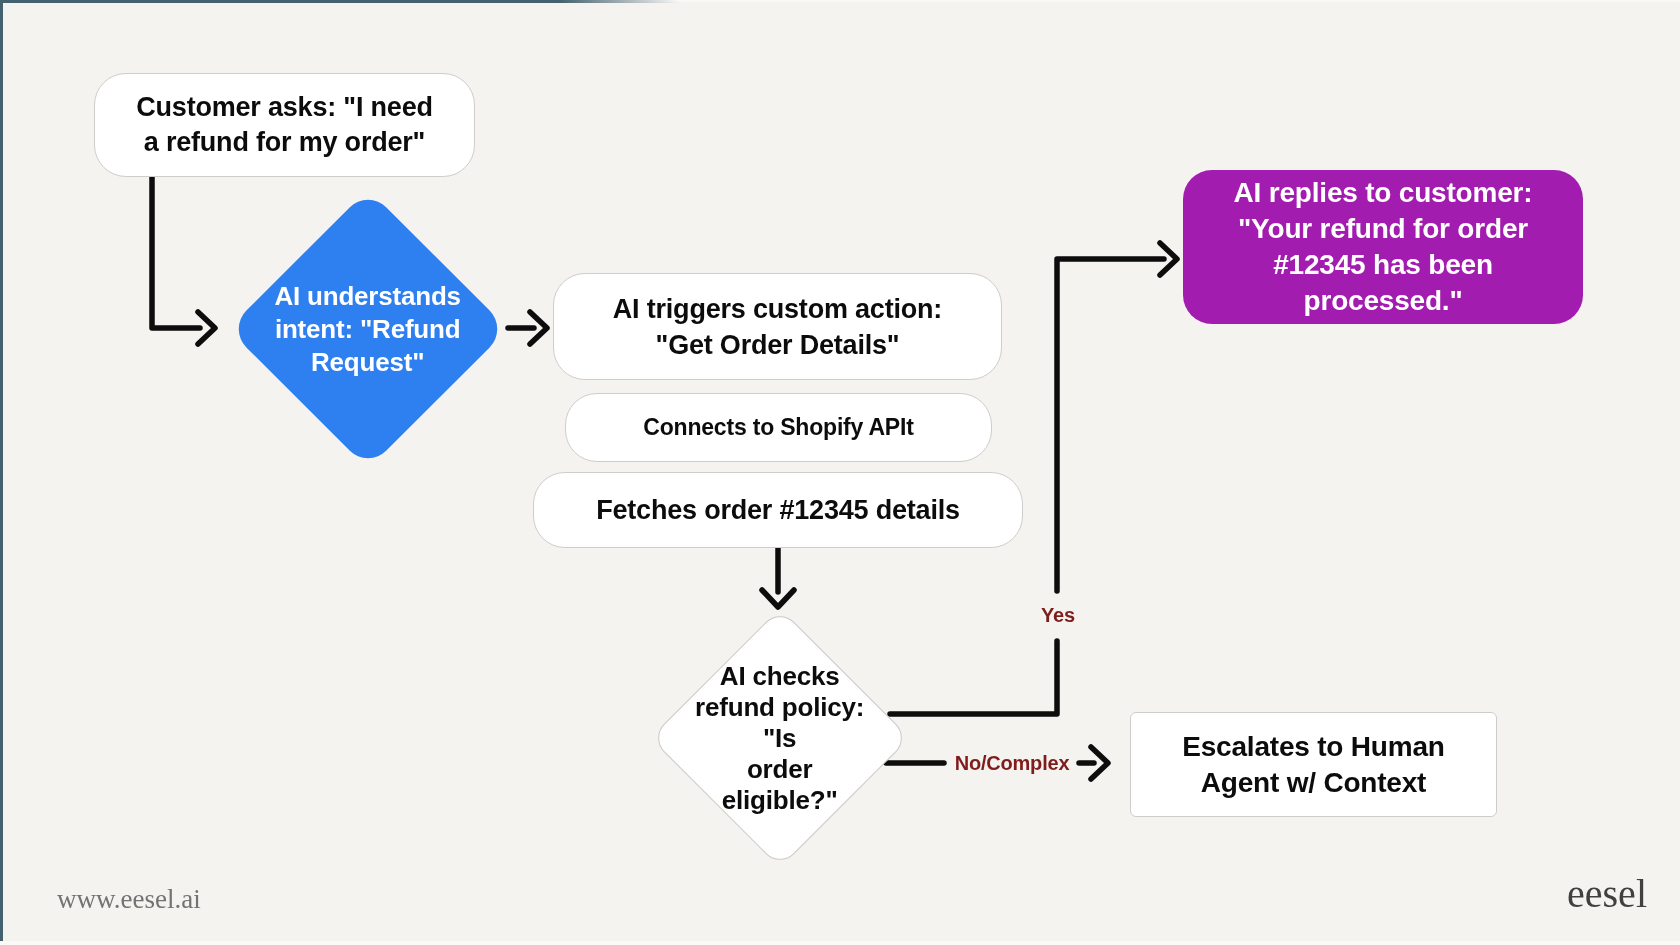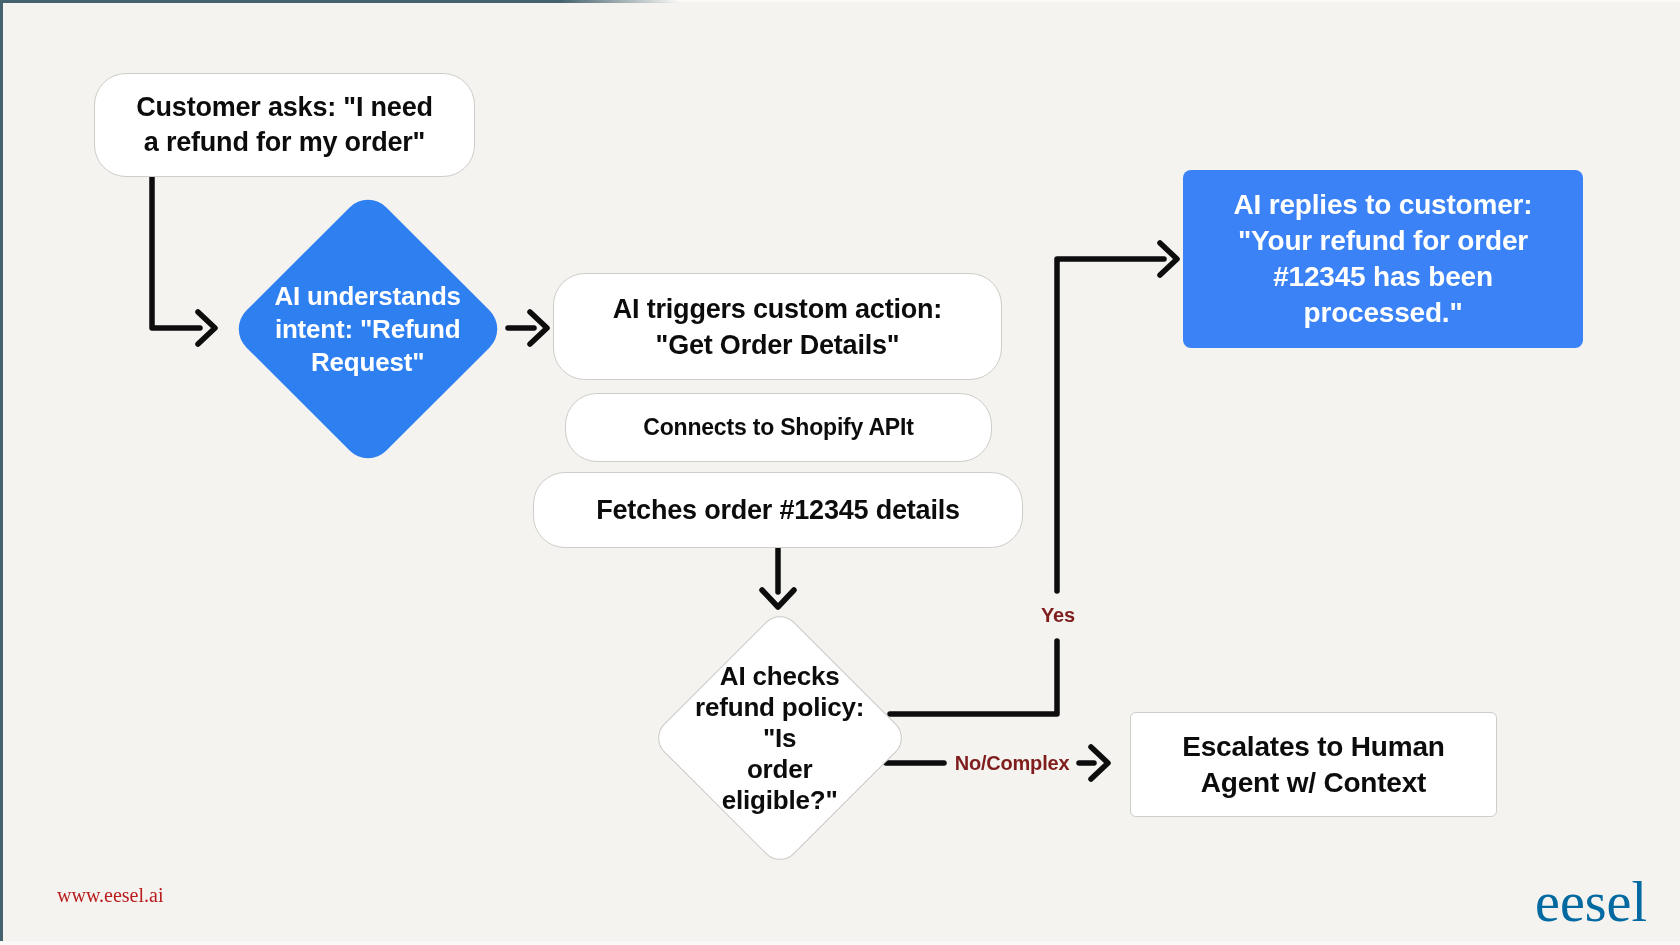--- a/index.html
+++ b/index.html
@@ -46,44 +46,44 @@
   .diamond-policy .node-text{font-size:26px;line-height:31px;width:260px;}
 
   .box-trigger{left:553px;top:273px;width:449px;height:107px;border-radius:32px;}
   .box-trigger .node-text{font-size:27px;line-height:36px;}
   .box-connect{left:565px;top:393px;width:427px;height:69px;border-radius:32px;}
   .box-connect .node-text{font-size:23px;}
   .box-fetch{left:533px;top:472px;width:490px;height:76px;border-radius:32px;}
   .box-fetch .node-text{font-size:27px;}
 
   .box-reply{
-    left:1183px;top:170px;width:400px;height:178px;border-radius:8px;
-    background:#3b82f6;border:none;
+    left:1183px;top:170px;width:400px;height:154px;border-radius:29px;
+    background:#a21caf;border:none;
   }
   .box-reply .node-text{color:#ffffff;font-size:28px;line-height:36px;}
 
   .box-escalate{left:1130px;top:712px;width:367px;height:105px;border-radius:6px;}
   .box-escalate .node-text{font-size:28px;line-height:36px;}
 
   .edge-label{
     position:absolute;transform:translate(-50%,-50%);
     font-weight:700;font-size:20px;letter-spacing:-0.2px;color:#7f1d1d;white-space:nowrap;
   }
   .label-yes{left:1058px;top:615px;}
   .label-no{left:1012px;top:763px;}
 
   .footer-url{
     position:absolute;left:57px;top:884px;
     font-family:"Liberation Serif","DejaVu Serif",serif;
-    font-size:20px;color:#b91c1c;
+    font-size:27px;color:#737373;
   }
   .brand-logo{
     position:absolute;right:33px;top:870px;
     font-family:"Liberation Serif","DejaVu Serif",serif;
-    font-size:56px;color:#0369a1;
+    font-size:40px;color:#404040;
   }
 </style>
 </head>
 <body>
 
 <div class="canvas">
 
   <div class="edge-top-light"></div>
   <div class="edge-top-dark"></div>
   <div class="edge-left"></div>

